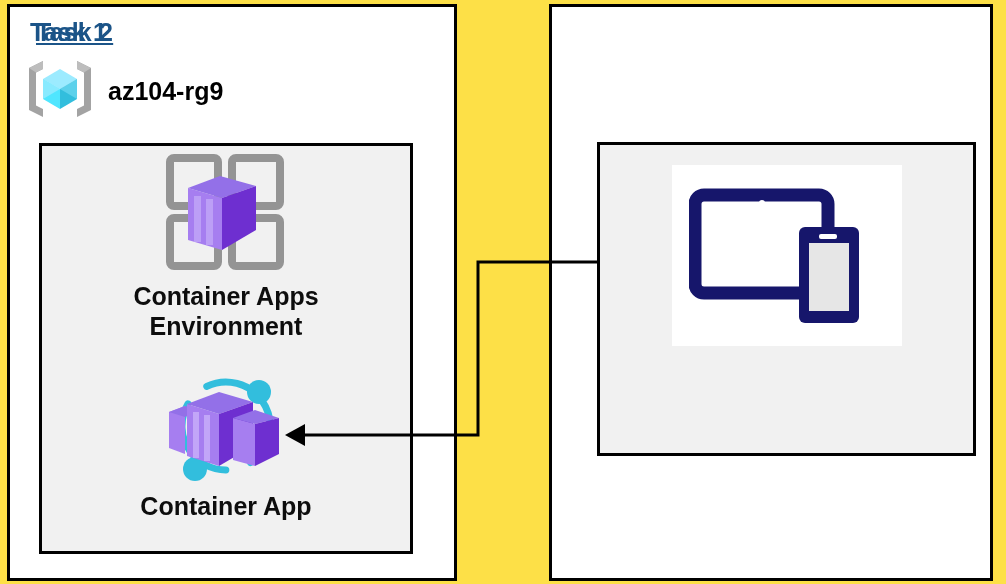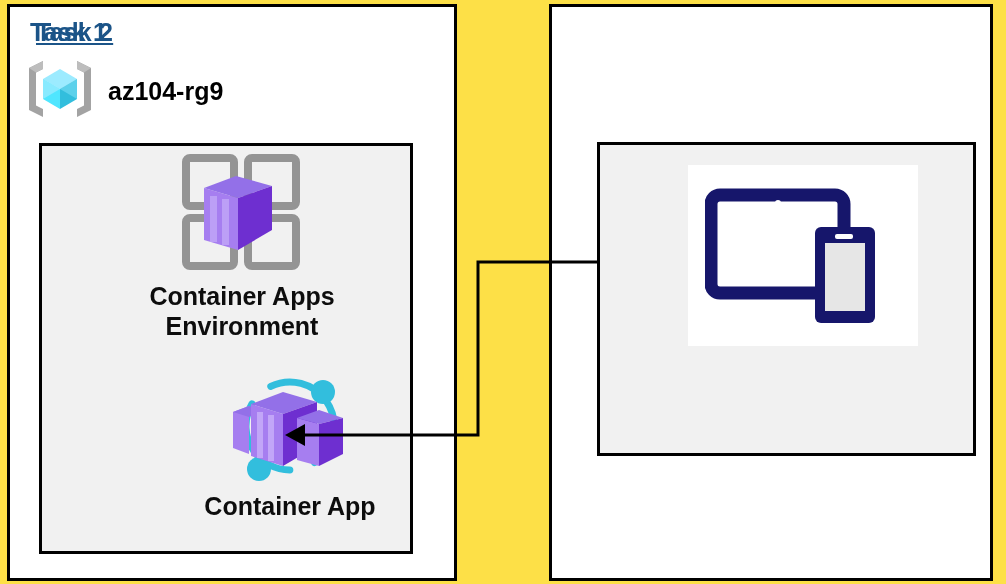--- a/index.html
+++ b/index.html
@@ -69,24 +69,23 @@
   }
   #task1-group { left: 39px;  top: 143px; width: 374px; height: 411px; }
   #task2-group { left: 597px; top: 142px; width: 379px; height: 314px; }
 
   
   .res-block {
     position: absolute;
     display: flex;
     flex-direction: column;
     align-items: center;
-    padding-left: 16px;
   }
   #cae-block { left: 39px; top: 152px; width: 374px; }
-  #capp-block { left: 39px; top: 370px; width: 374px; margin-left: 48px; }
+  #capp-block { left: 39px; top: 370px; width: 374px; }
   #verify-block { left: 597px; top: 165px; width: 379px; }
 
   .res-label {
     font-size: 25px;
     font-weight: bold;
     color: #0d0d0d;
     text-align: center;
     line-height: 1.18;
     margin-top: 6px;
     white-space: pre-line;

